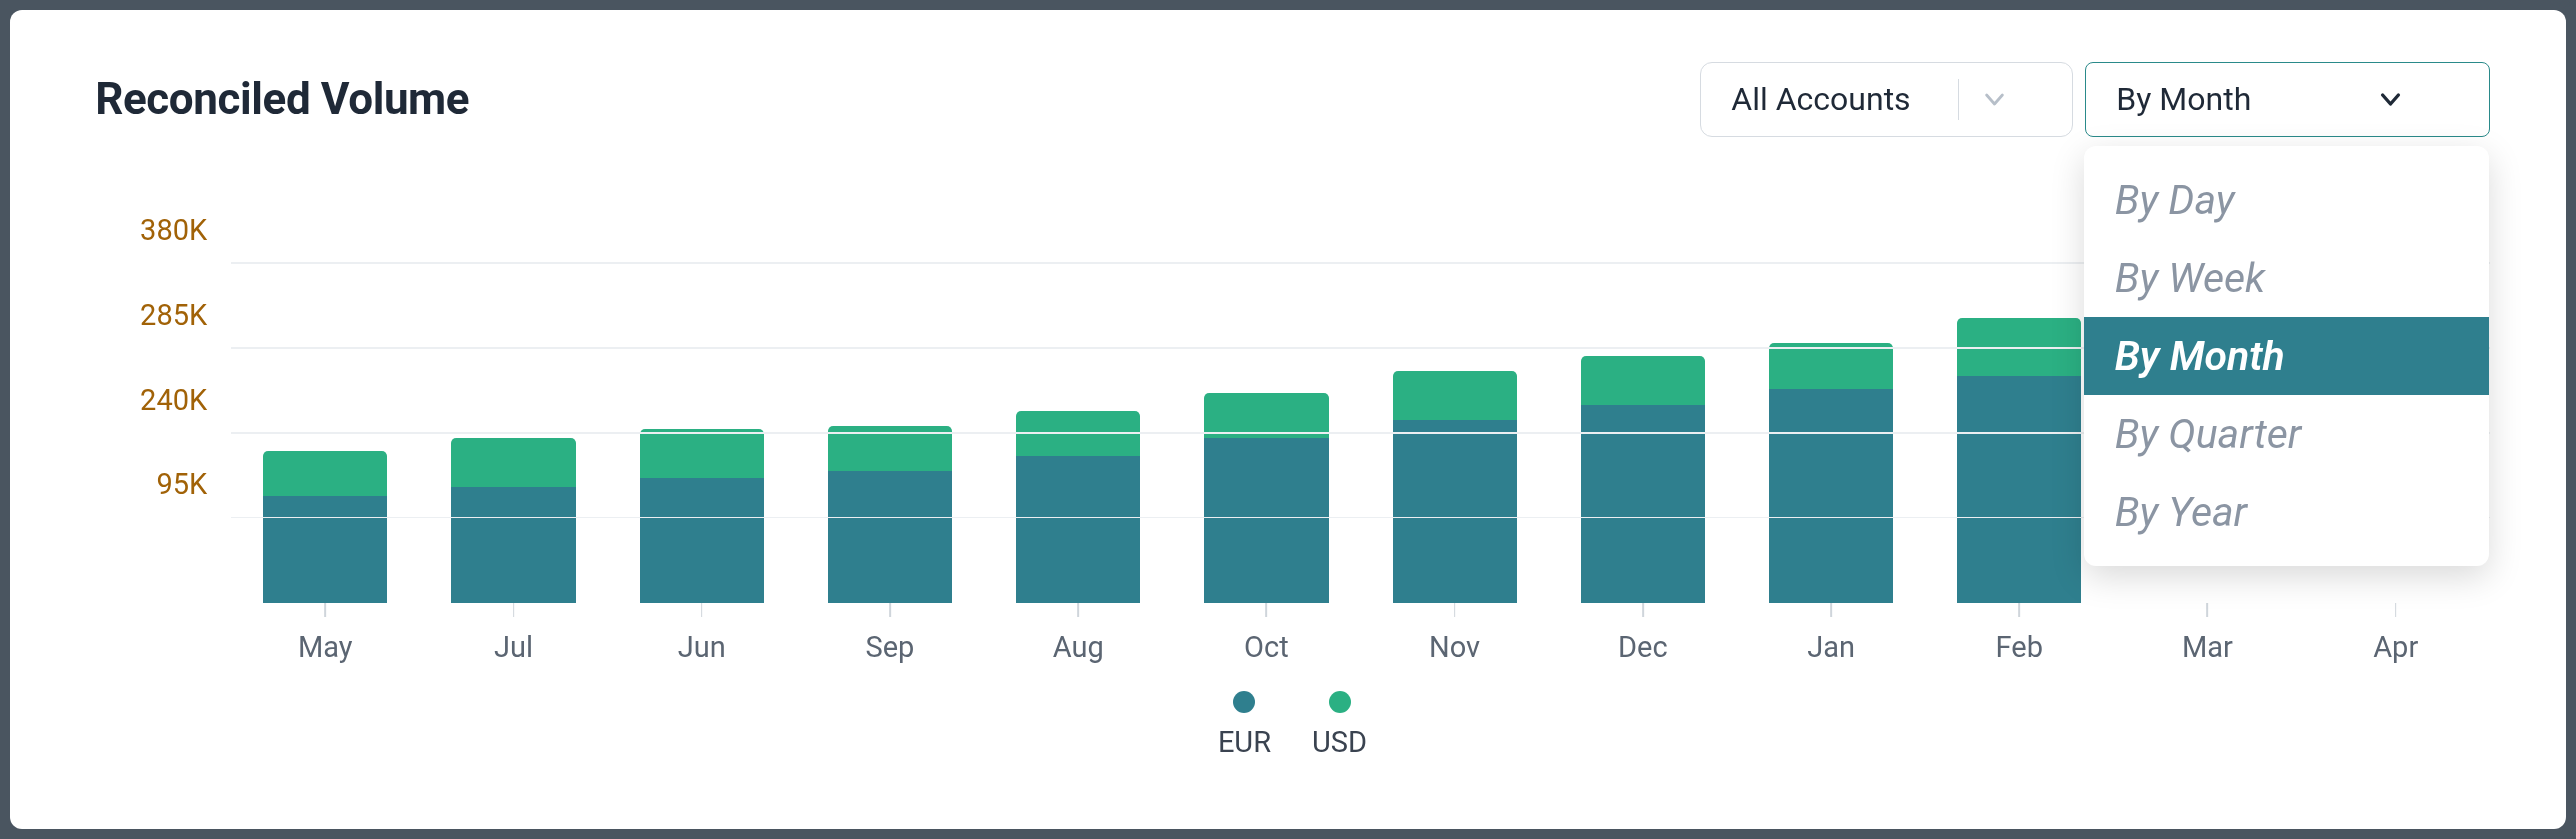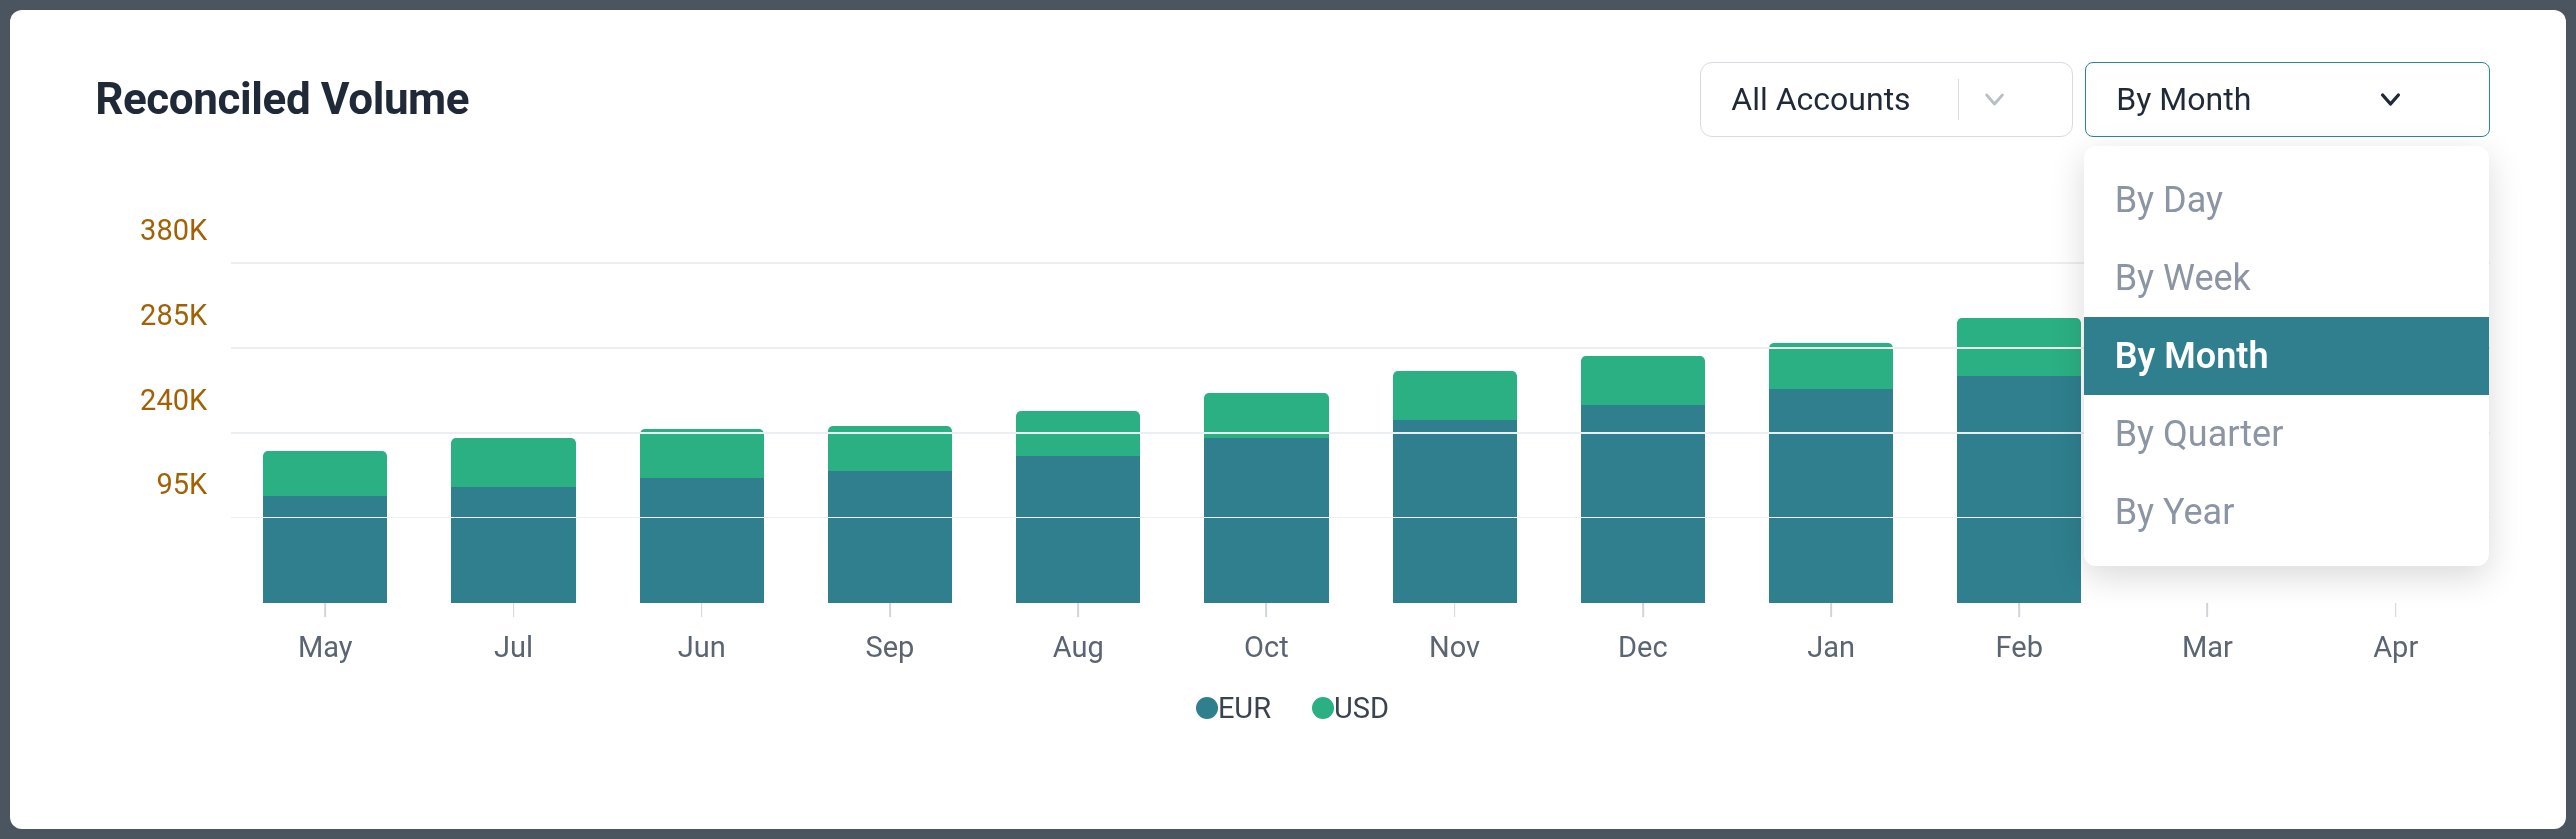--- a/index.html
+++ b/index.html
@@ -81,23 +81,24 @@
     box-shadow: 0 10.2px 34px rgba(0,0,0,0.15);
     padding: 15.3px 0;
     z-index: 10;
     width: 405px;
   }
   .dropdown-item {
     height: 78px;
     display: flex;
     align-items: center;
     padding: 0 30.5px;
-    font-size: 36px;
+    font-size: 41px;
     color: #8b95a3;
     cursor: pointer;
+    font-style: italic;
   }
   .dropdown-item.active {
     background: #2f7f8e;
     color: #fff;
     font-weight: 600;
   }
 
   
   .chart-wrap {
     flex: 1;
@@ -191,22 +192,24 @@
 
   .legend {
     display: flex;
     justify-content: center;
     gap: 41px;
     margin-top: 17px;
   }
   .legend-item {
     display: flex;
     align-items: center;
+    gap: 12px;
     font-size: 29px;
     color: #3a4350;
+    flex-direction: column;
   }
   .legend-swatch {
     width: 22px; height: 22px;
     border-radius: 50%;
   }
 </style>
 </head>
 <body>
 
 <div class="frame">

